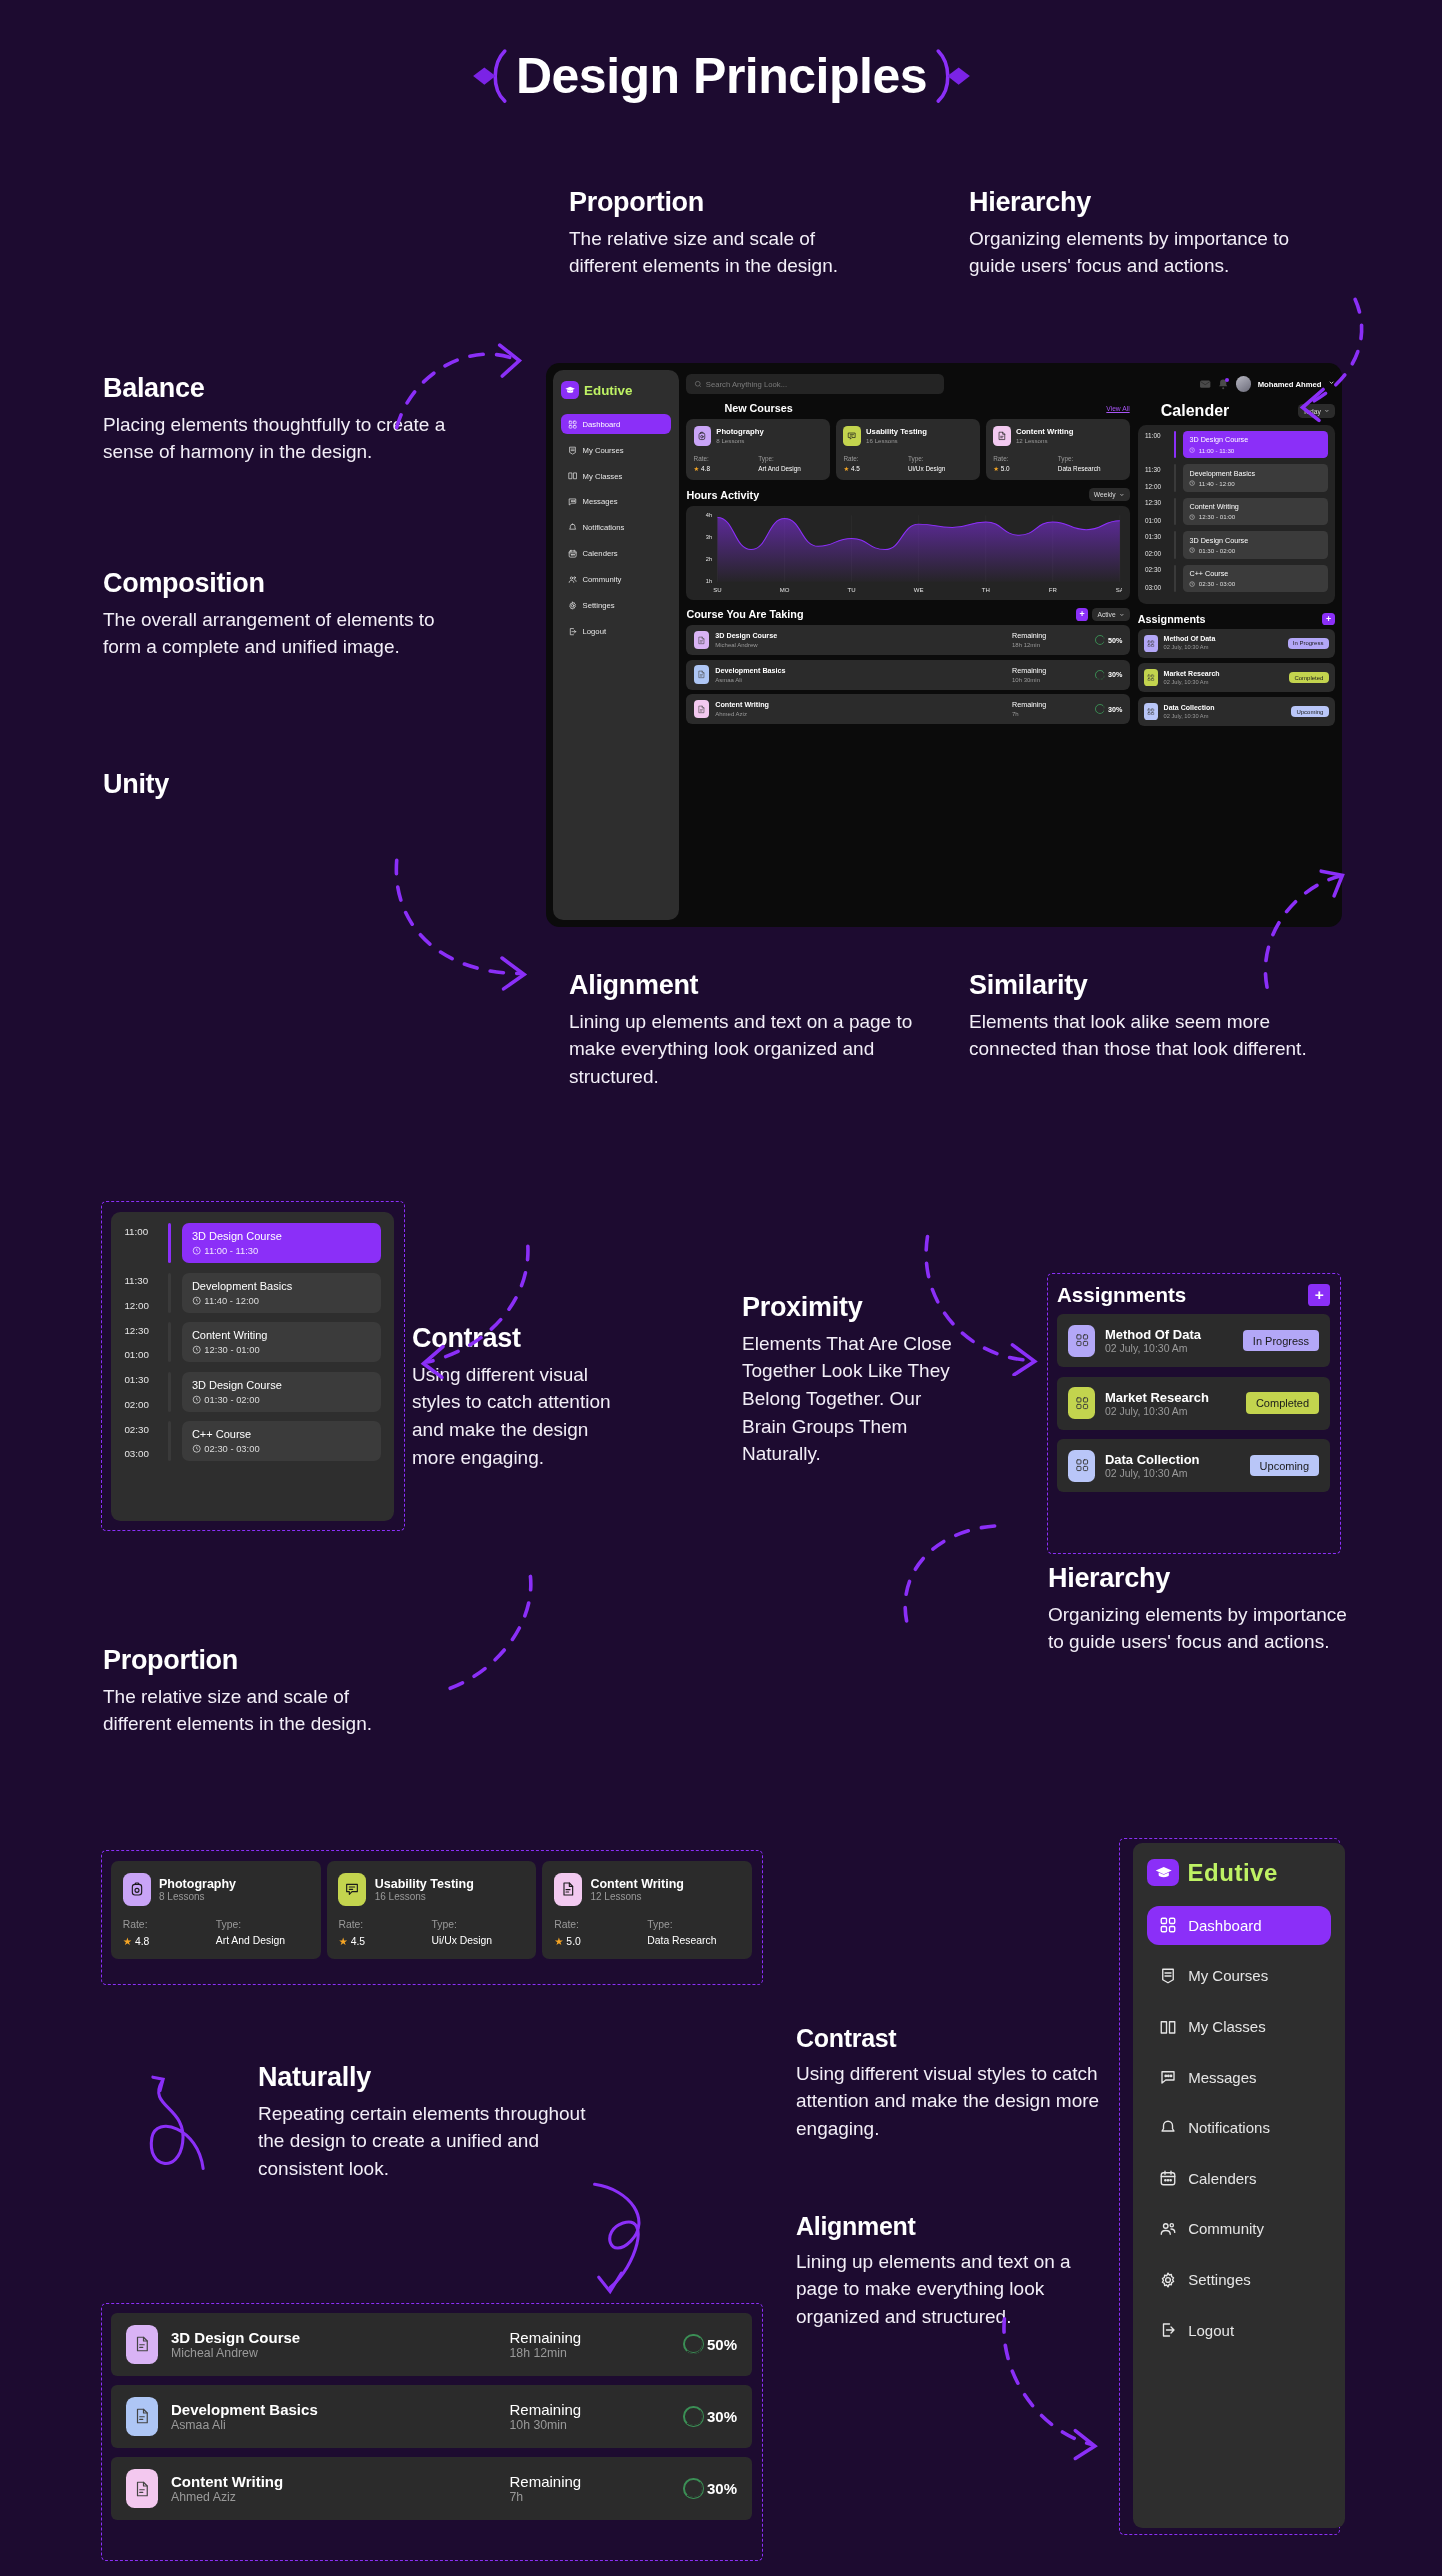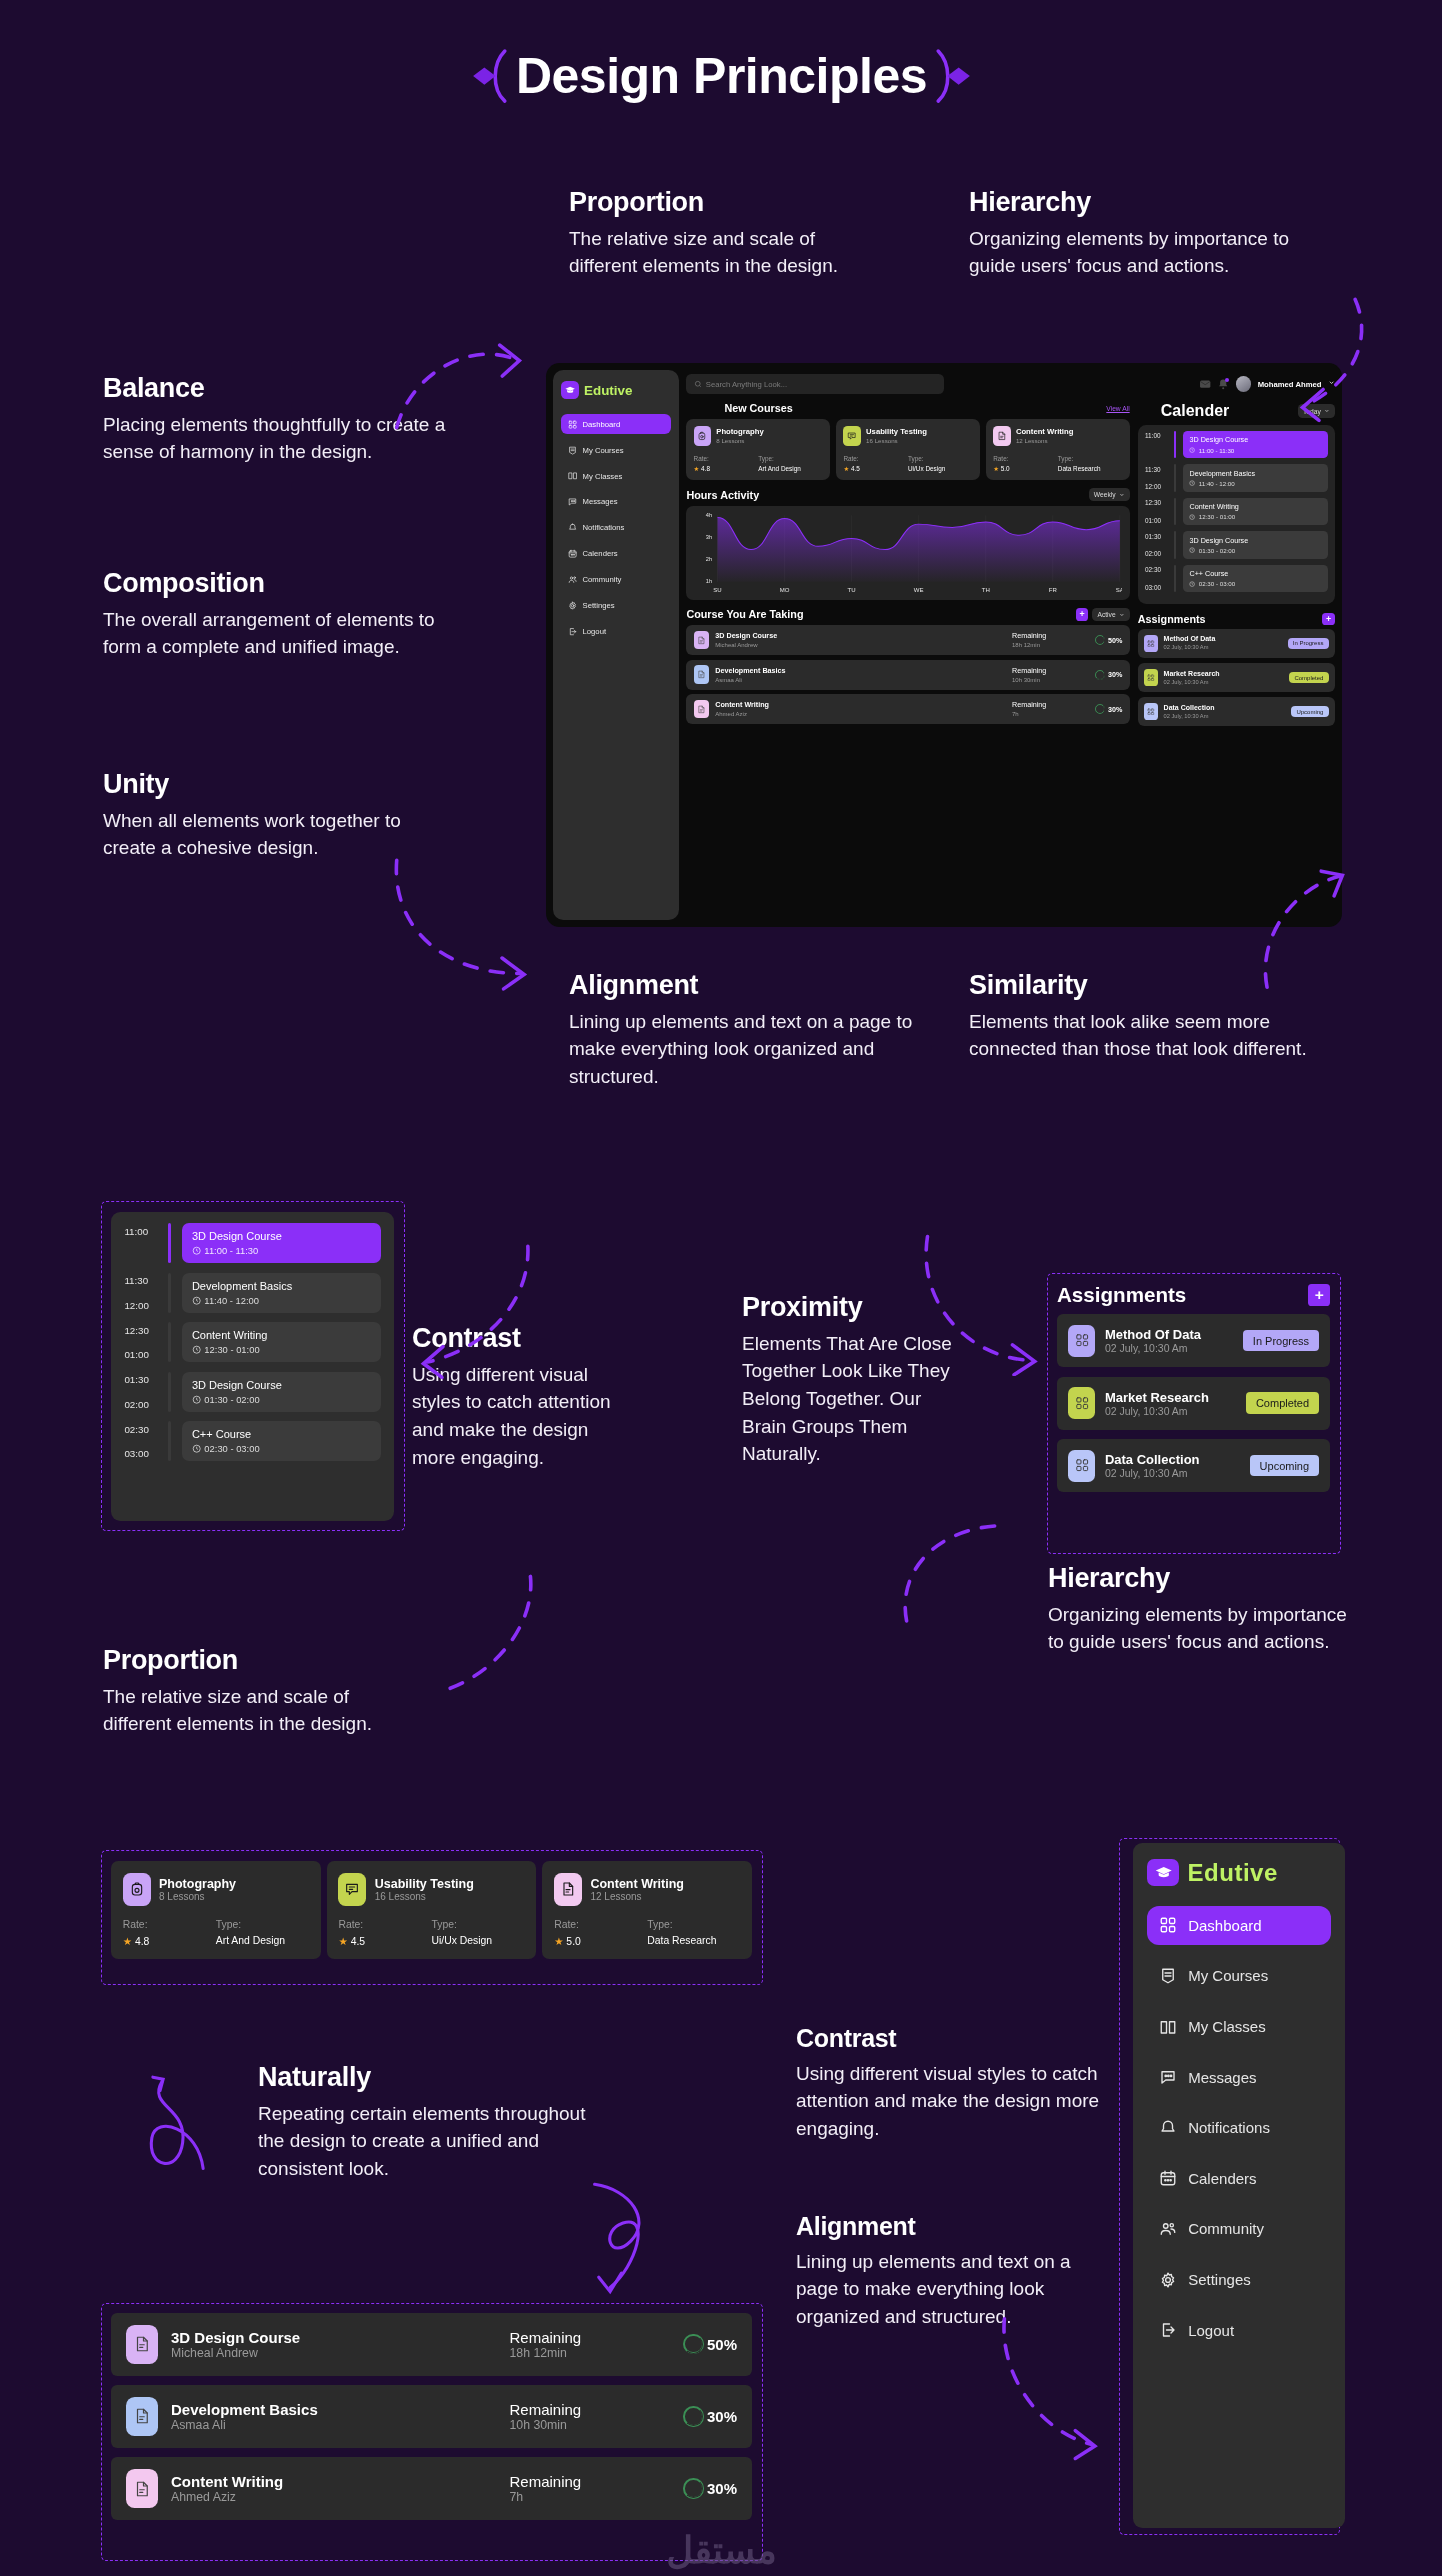--- a/index.html
+++ b/index.html
@@ -139,21 +139,20 @@
 <div class="abs" style="left:103px; top:374px; width:392px;">
   <div class="pr-h">Balance</div>
   <div class="pr-p" style="max-width:381px;">Placing elements thoughtfully to create a sense of harmony in the design.</div>
 </div>
 <div class="abs" style="left:103px; top:569px; width:361px;">
   <div class="pr-h">Composition</div>
   <div class="pr-p" style="max-width:350px;">The overall arrangement of elements to form a complete and unified image.</div>
 </div>
 <div class="abs" style="left:103px; top:770px; width:350px;">
   <div class="pr-h">Unity</div>
-  <div class="pr-p" style="max-width:340px;">When all elements work together to create a cohesive design.</div>
 </div>
 
 <div class="abs" style="left:569px; top:971px; width:361px;">
   <div class="pr-h">Alignment</div>
   <div class="pr-p" style="max-width:355px;">Lining up elements and text on a page to make everything look organized and structured.</div>
 </div>
 <div class="abs" style="left:969px; top:971px; width:371px;">
   <div class="pr-h">Similarity</div>
   <div class="pr-p" style="max-width:361px;">Elements that look alike seem more connected than those that look different.</div>
 </div>
@@ -950,16 +949,15 @@
 <svg class="squig" style="left:574px;top:2174px;width:98px;height:129px;" viewBox="0 0 190 250" fill="none" stroke="#8b2ff8" stroke-width="6" stroke-linecap="round">
   <path d="M40 20 C 110 30, 150 90, 110 130 C 70 170, 50 110, 95 95 C 150 78, 120 180, 70 220"></path>
   <path d="M92 192 L70 228 L48 200"></path>
 </svg>
 <svg class="squig" style="left:989px;top:2308px;width:113px;height:155px;" viewBox="0 0 220 300" fill="none" stroke="#8b2ff8" stroke-width="7" stroke-linecap="round">
   <path d="M30 20 C 20 130, 100 240, 200 265" stroke-dasharray="26 26"></path>
   <path d="M168 238 L206 268 L168 292"></path>
 </svg>
 
 <div class="abs" id="wm">
-  <div class="ar">مستقل</div>
   <div class="en">mostaql.com</div>
 </div>
 
 
 </body></html>

